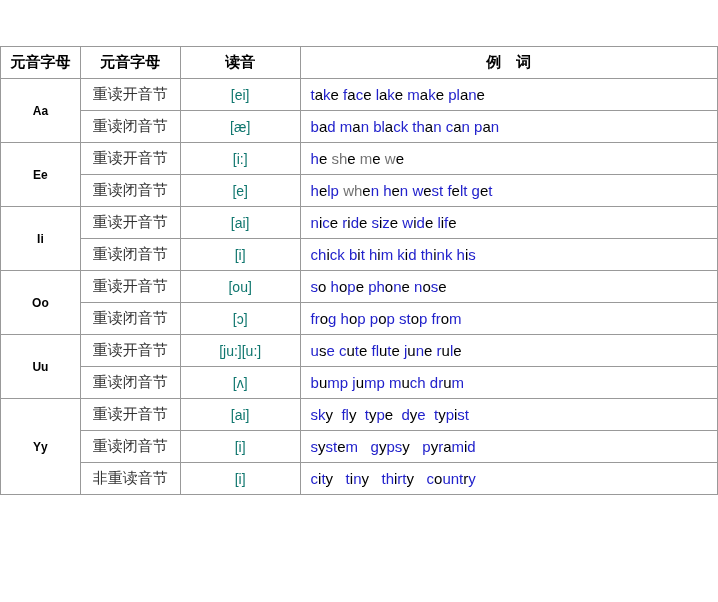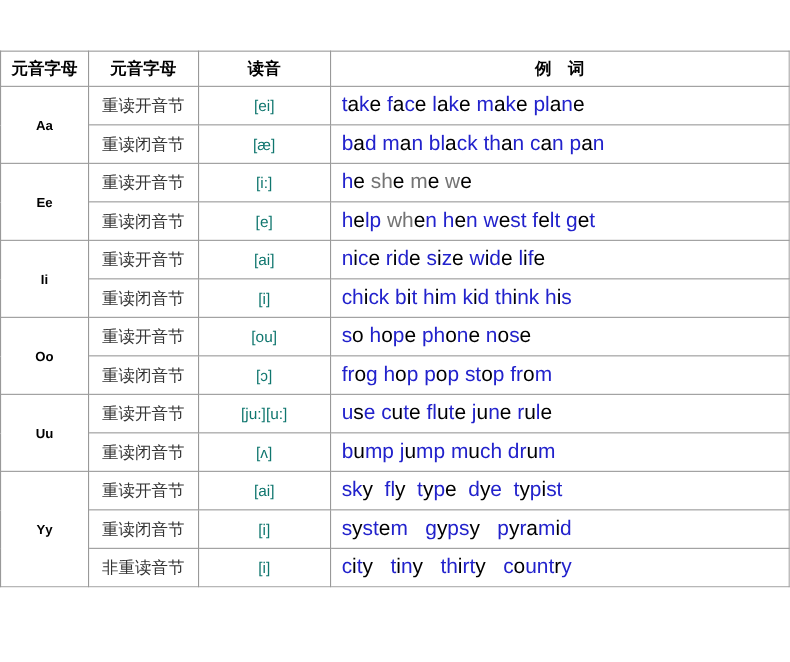--- a/index.html
+++ b/index.html
@@ -41,21 +41,21 @@
       font-size: 15px;
       color: #333;
     }
     .pron-cell {
       font-size: 14px;
       color: #0f766e;
     }
     .example-cell {
       text-align: left;
       padding-left: 10px;
-      font-size: 19px;
+      font-size: 15px;
     }
     .blue { color: #2222cc; }
     .red  { color: #737373; }
   </style>
 </head>
 <body>
 
 <table>
   <thead>
     <tr>

